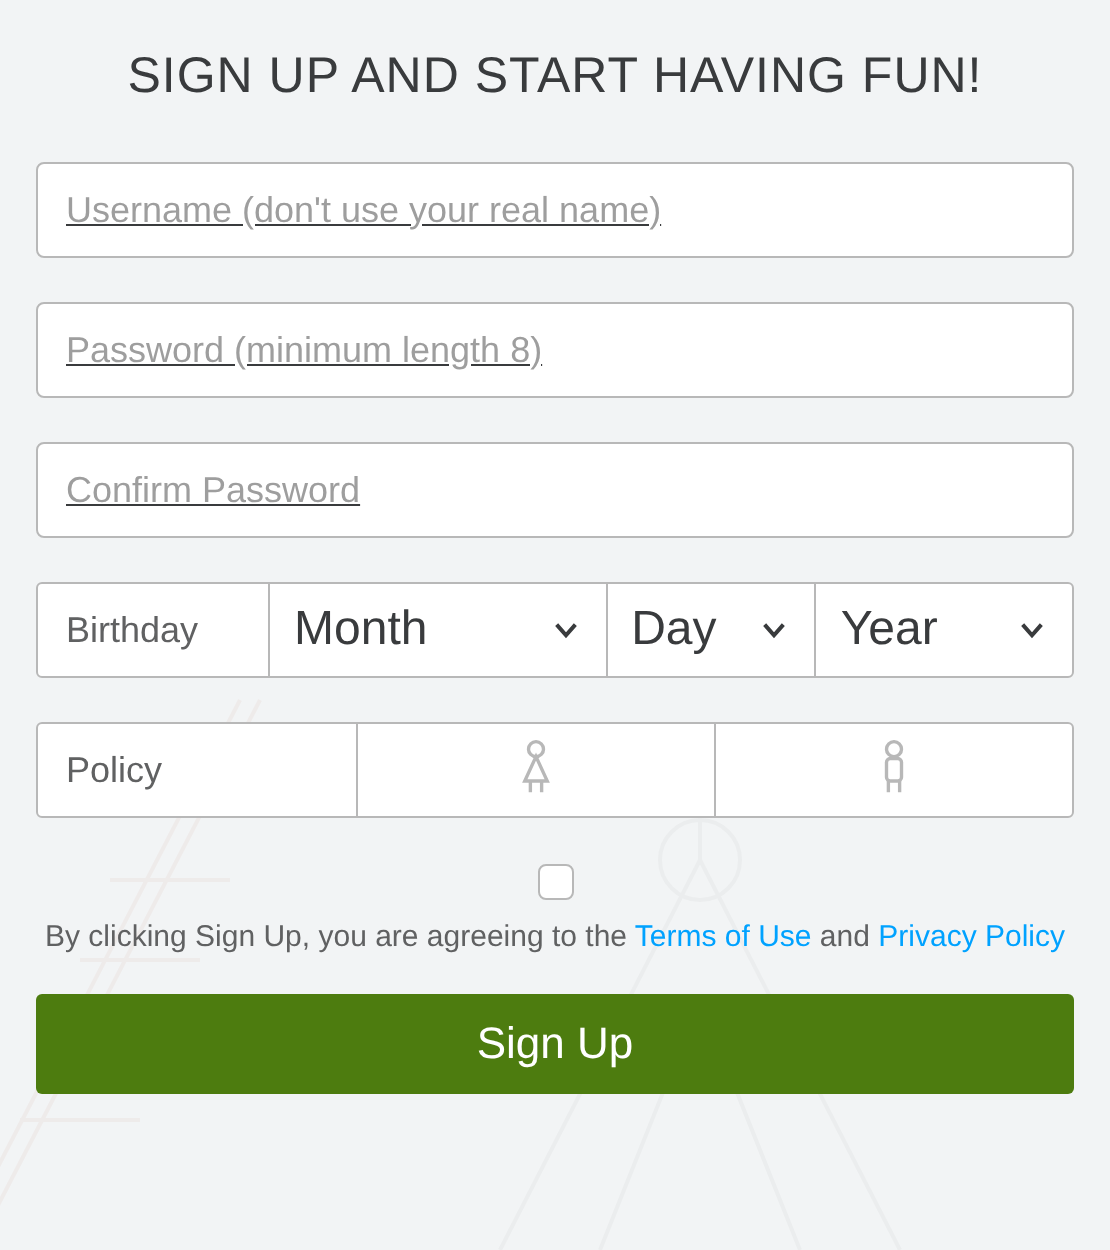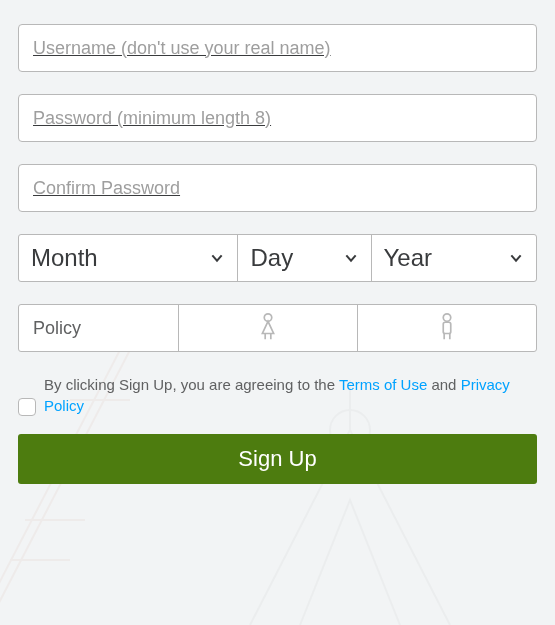--- a/index.html
+++ b/index.html
@@ -94,26 +94,27 @@
     align-items: center;
     justify-content: center;
     border-right: 1px solid #b8b8b8;
     cursor: pointer;
   }
   .gender-opt:last-child { border-right: none; }
   .gender-opt svg { width: 30px; height: 30px; }
 
   .terms-row {
     display: flex;
-    align-items: flex-end;
+    align-items: center;
     gap: 8px;
     font-size: 15px;
     color: #606162;
     line-height: 1.4;
     margin-bottom: 18px;
+    flex-direction: column;
   }
   .terms-row input[type=checkbox] {
     width: 18px;
     height: 18px;
     border: 1px solid #b8b8b8;
     border-radius: 4px;
     appearance: none;
     background: #fff;
     flex-shrink: 0;
     margin-top: 1px;
@@ -150,28 +151,30 @@
   </g>
   <g stroke="#777" stroke-width="2" fill="none">
     <path d="M250 625 L350 430 L450 625"></path>
     <path d="M300 625 L350 500 L400 625"></path>
     <line x1="350" y1="430" x2="350" y2="380"></line>
     <circle cx="350" cy="430" r="20"></circle>
   </g>
 </svg>
 
 <div class="container">
+  <h1 class="title">SIGN UP AND START HAVING FUN!</h1>
 
   <input class="field" type="text" placeholder="Username (don't use your real name)" style="">
 
   <input class="field" type="password" placeholder="Password (minimum length 8)" style="">
 
   <input class="field" type="password" placeholder="Confirm Password" style="">
 
   <div class="row">
+    <div class="row-label">Birthday</div>
     <div class="sel month">
       <span>Month</span>
       <span class="chev">
         <svg viewBox="0 0 24 24">
             <path d="M5 8l7 8 7-8" fill="none" stroke="#393b3d" stroke-width="3"></path>
           </svg>
       </span>
     </div>
     <div class="sel day">
       <span>Day</span>

